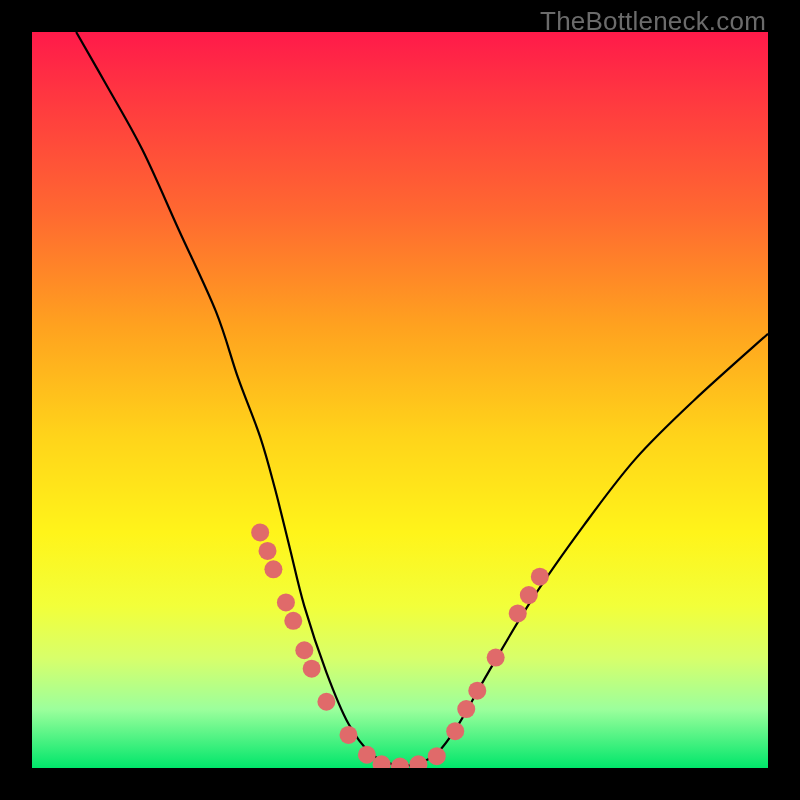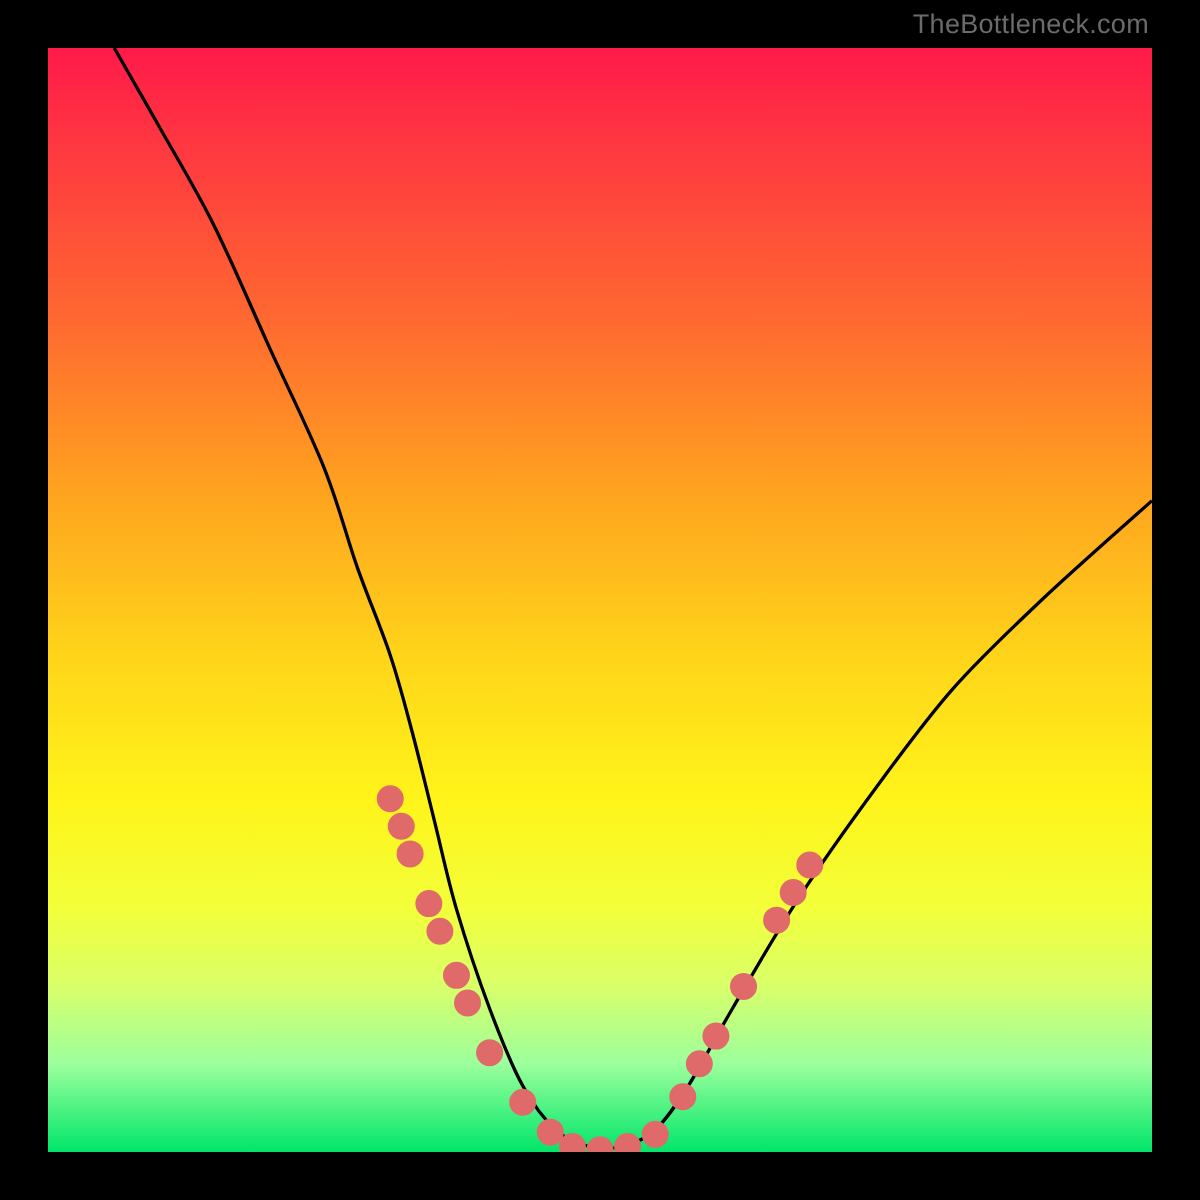--- a/index.html
+++ b/index.html
@@ -29,21 +29,21 @@
       #d8ff6a 85%,
       #9cff9c 92%,
       #00e66a 100%);
     overflow: hidden;
   }
   .attribution {
     position: absolute;
     top: 6px;
     right: 34px;
     color: #6b6b6b;
-    font-size: 18px;
+    font-size: 26px;
     font-weight: 500;
     letter-spacing: 0.2px;
   }
   svg {
     position: absolute;
     left: 0;
     top: 0;
   }
 </style>
 </head>

